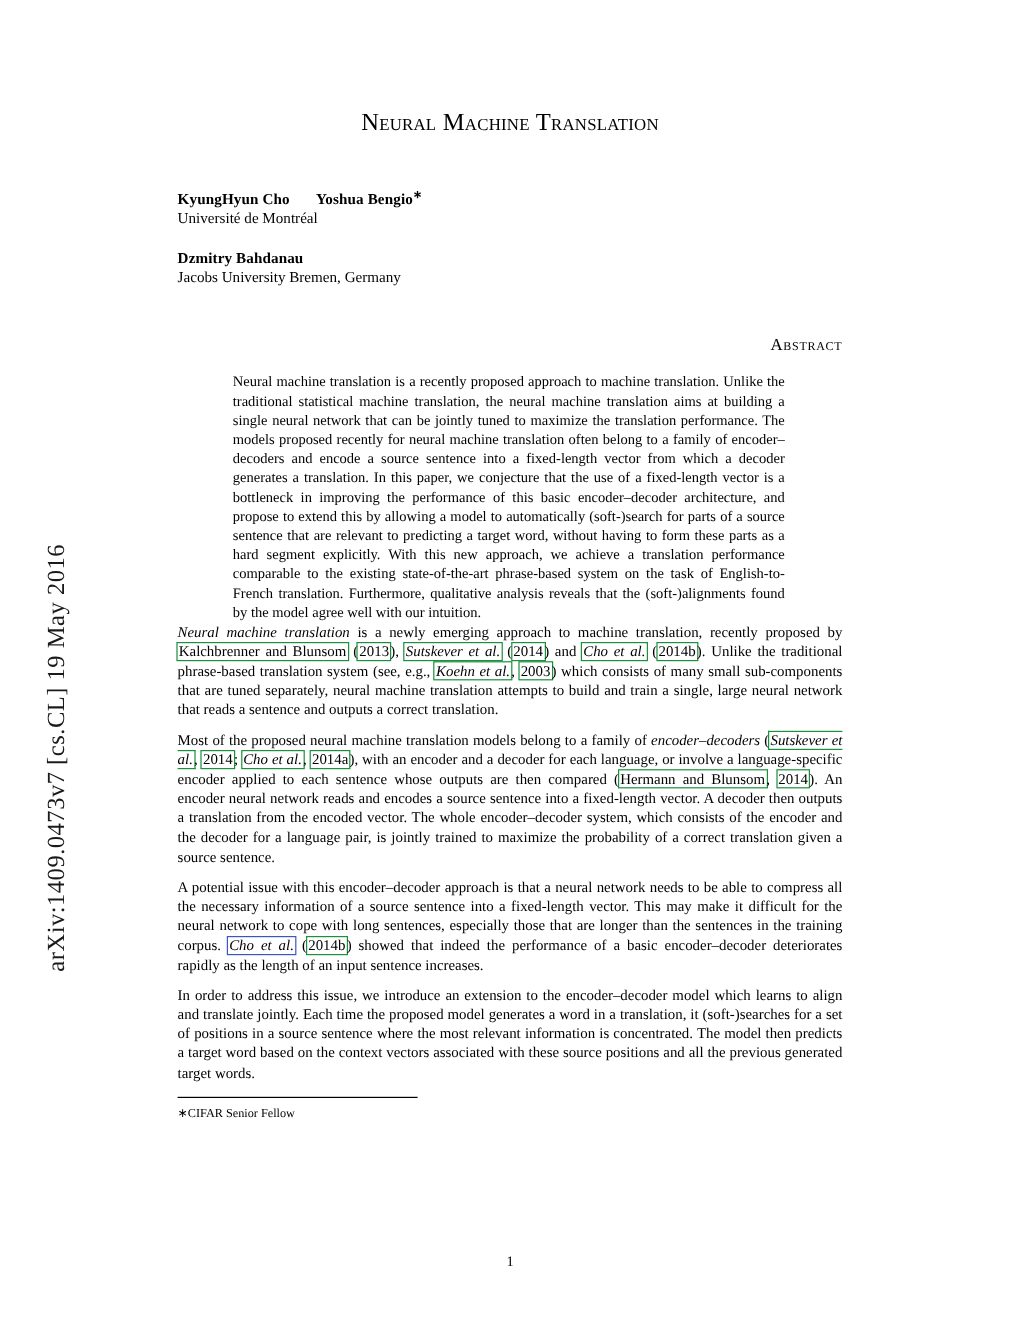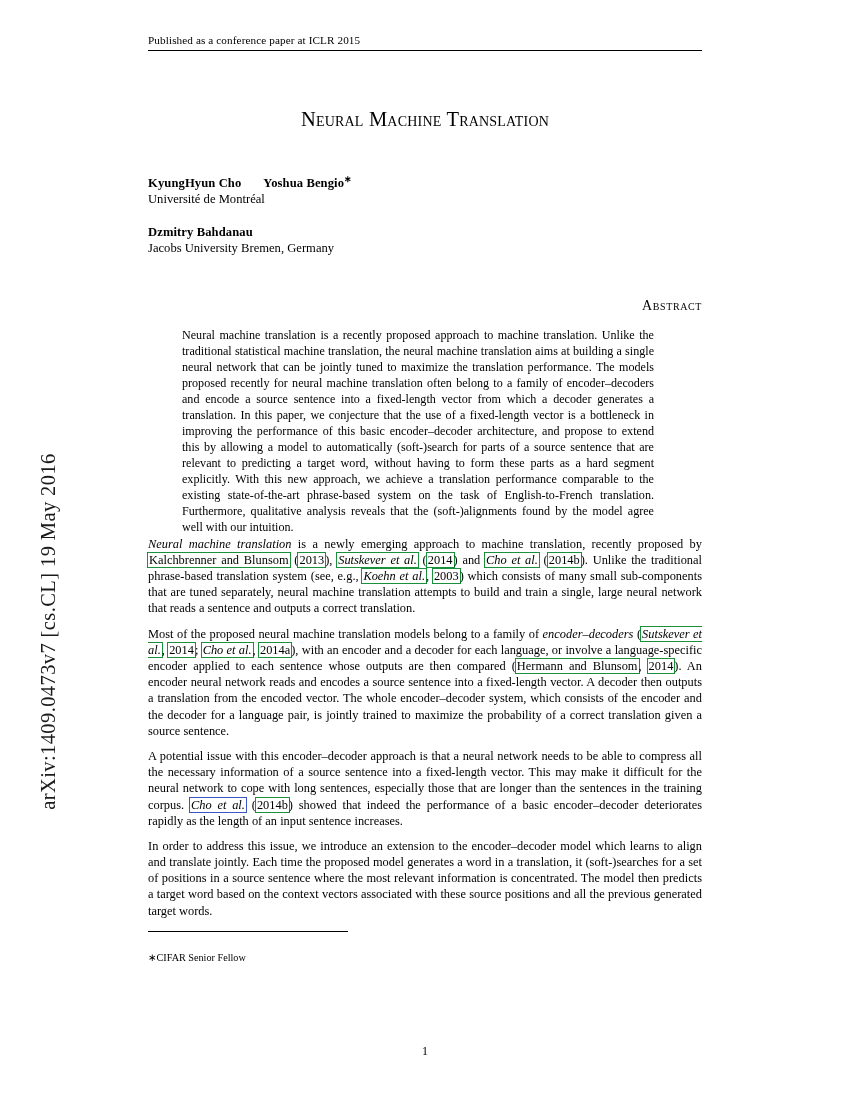--- a/index.html
+++ b/index.html
@@ -83,21 +83,21 @@
   }
   .abstract-head {
     text-align: right;
     font-variant: small-caps;
     font-size: 14px;
     letter-spacing: 0.6px;
     margin-top: 42px;
     margin-bottom: 14px;
   }
   .abstract-body {
-    margin: 0 48px 0 34px;
+    margin: 0 48px 0 46px;
     font-size: 12.1px;
     line-height: 1.32;
     text-align: justify;
   }
   .section-head {
     margin-top: 34px;
     margin-bottom: 10px;
     font-size: 13.4px;
     letter-spacing: 0.2px;
   }
@@ -129,41 +129,40 @@
     margin: 0 -1px;
   }
   .footnote-rule {
     margin-top: 12px;
     width: 200px;
     height: 1px;
     background: #000;
   }
   .footnote {
     font-size: 10.2px;
-    margin-top: 20px;
+    margin-top: 7px;
   }
   .pagenum {
     position: absolute;
     left: 0;
     top: 1044px;
     width: 850px;
     text-align: center;
     font-size: 12px;
   }
 </style>
 </head>
 <body>
 
 <div class="page">
 
   <div class="arxiv-stamp">arXiv:1409.0473v7  [cs.CL]  19 May 2016</div>
 
   <div class="content">
 
-    <div class="runhead">Published as a conference paper at ICLR 2015</div>
 
     <div class="title">
       <div class="smallcaps">Neural Machine Translation</div>
     </div>
 
     <div class="authors">
       <div class="author-block">
         <div class="author-names"><span>KyungHyun Cho</span><span class="sep"></span><span>Yoshua Bengio</span><span class="sup">∗</span></div>
         <div class="affil">Université de Montréal</div>
       </div>

